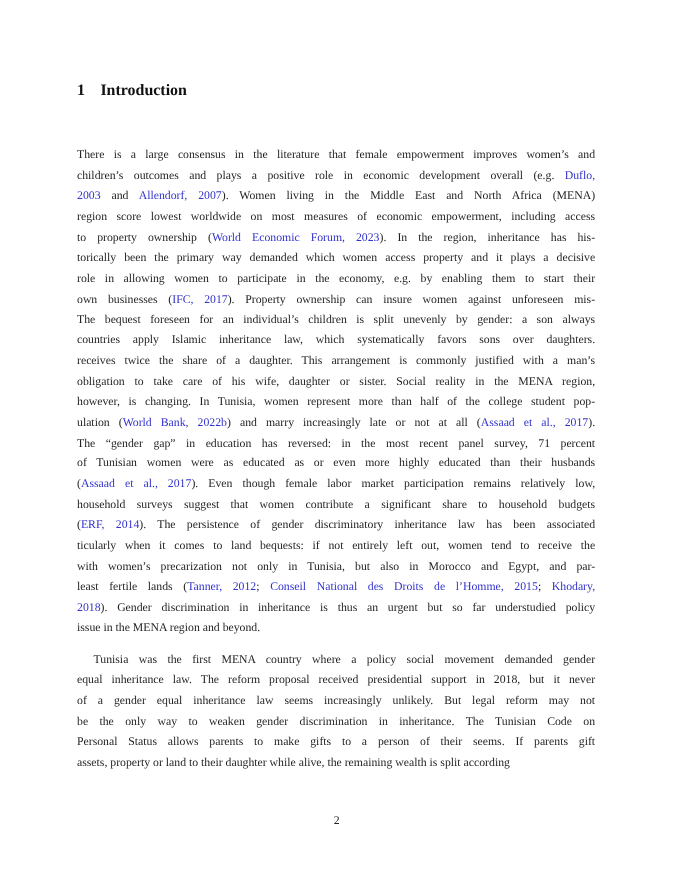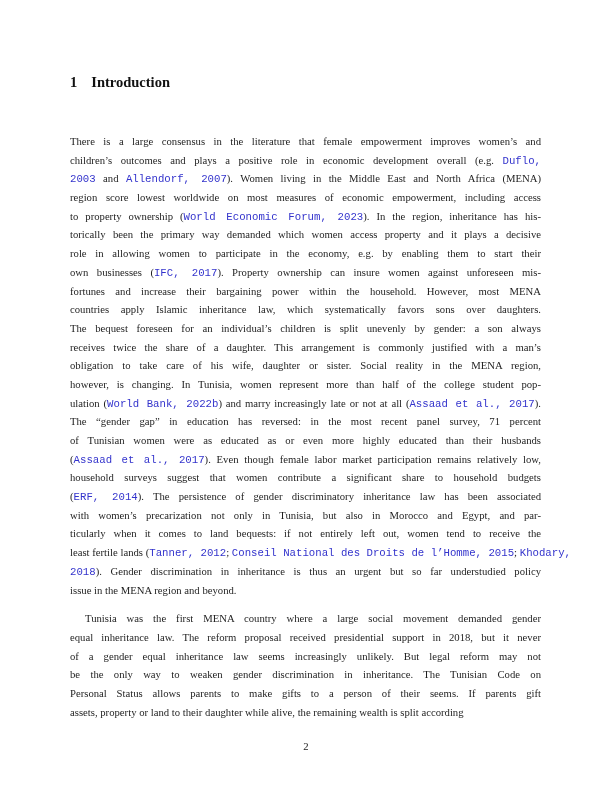--- a/index.html
+++ b/index.html
@@ -50,21 +50,20 @@
   }
   .line.last {
     text-align: left;
     text-align-last: left;
   }
   .line.indent {
     padding-left: 15px;
   }
   .cite {
     color: var(--link-color, #3333cc);
-    font-family: Liberation Mono, monospace;
   }
   .pageno {
     position: absolute;
     left: 0;
     top: 740px;
     width: 612px;
     text-align: center;
     font-size: 10.7px;
     color: #222222;
   }
@@ -79,40 +78,39 @@
   <div class="content" id="body-text">
       <div class="para">
         <div class="line"><span>There is a large consensus in the literature that female empowerment improves women’s and</span></div>
         <div class="line"><span>children’s outcomes and plays a positive role in economic development overall (e.g. </span><span class="cite">Duflo,</span></div>
         <div class="line"><span class="cite">2003</span><span> and </span><span class="cite">Allendorf, 2007</span><span>). Women living in the Middle East and North Africa (MENA)</span></div>
         <div class="line"><span>region score lowest worldwide on most measures of economic empowerment, including access</span></div>
         <div class="line"><span>to property ownership (</span><span class="cite">World Economic Forum, 2023</span><span>). In the region, inheritance has his-</span></div>
         <div class="line"><span>torically been the primary way demanded which women access property and it plays a decisive</span></div>
         <div class="line"><span>role in allowing women to participate in the economy, e.g. by enabling them to start their</span></div>
         <div class="line"><span>own businesses (</span><span class="cite">IFC, 2017</span><span>). Property ownership can insure women against unforeseen mis-</span></div>
-        <div class="line"><span>fortunes and increase their bargaining power within the household. However, most MENA</span></div>
+        <div class="line"><span>The bequest foreseen for an individual’s children is split unevenly by gender: a son always</span></div>
         <div class="line"><span>countries apply Islamic inheritance law, which systematically favors sons over daughters.</span></div>
-        <div class="line"><span>The bequest foreseen for an individual’s children is split unevenly by gender: a son always</span></div>
         <div class="line"><span>receives twice the share of a daughter. This arrangement is commonly justified with a man’s</span></div>
         <div class="line"><span>obligation to take care of his wife, daughter or sister. Social reality in the MENA region,</span></div>
         <div class="line"><span>however, is changing. In Tunisia, women represent more than half of the college student pop-</span></div>
         <div class="line"><span>ulation (</span><span class="cite">World Bank, 2022b</span><span>) and marry increasingly late or not at all (</span><span class="cite">Assaad et al., 2017</span><span>).</span></div>
         <div class="line"><span>The “gender gap” in education has reversed: in the most recent panel survey, 71 percent</span></div>
         <div class="line"><span>of Tunisian women were as educated as or even more highly educated than their husbands</span></div>
         <div class="line"><span>(</span><span class="cite">Assaad et al., 2017</span><span>). Even though female labor market participation remains relatively low,</span></div>
         <div class="line"><span>household surveys suggest that women contribute a significant share to household budgets</span></div>
         <div class="line"><span>(</span><span class="cite">ERF, 2014</span><span>). The persistence of gender discriminatory inheritance law has been associated</span></div>
+        <div class="line"><span>ticularly when it comes to land bequests: if not entirely left out, women tend to receive the</span></div>
         <div class="line"><span>with women’s precarization not only in Tunisia, but also in Morocco and Egypt, and par-</span></div>
-        <div class="line"><span>ticularly when it comes to land bequests: if not entirely left out, women tend to receive the</span></div>
         <div class="line"><span>least fertile lands (</span><span class="cite">Tanner, 2012</span><span>; </span><span class="cite">Conseil National des Droits de l’Homme, 2015</span><span>; </span><span class="cite">Khodary,</span></div>
         <div class="line"><span class="cite">2018</span><span>). Gender discrimination in inheritance is thus an urgent but so far understudied policy</span></div>
         <div class="line last"><span>issue in the MENA region and beyond.</span></div>
       </div>
       <div class="para">
-        <div class="line indent"><span>Tunisia was the first MENA country where a large social movement demanded gender</span></div>
+        <div class="line indent"><span>Tunisia was the first MENA country where a policy social movement demanded gender</span></div>
         <div class="line"><span>equal inheritance law. The reform proposal received presidential support in 2018, but it never</span></div>
         <div class="line"><span>of a gender equal inheritance law seems increasingly unlikely. But legal reform may not</span></div>
         <div class="line"><span>be the only way to weaken gender discrimination in inheritance. The Tunisian Code on</span></div>
         <div class="line"><span>Personal Status allows parents to make gifts to a person of their seems. If parents gift</span></div>
         <div class="line last"><span>assets, property or land to their daughter while alive, the remaining wealth is split according</span></div>
       </div>
     </div>
   <div class="pageno">2</div>
 </div>
 

